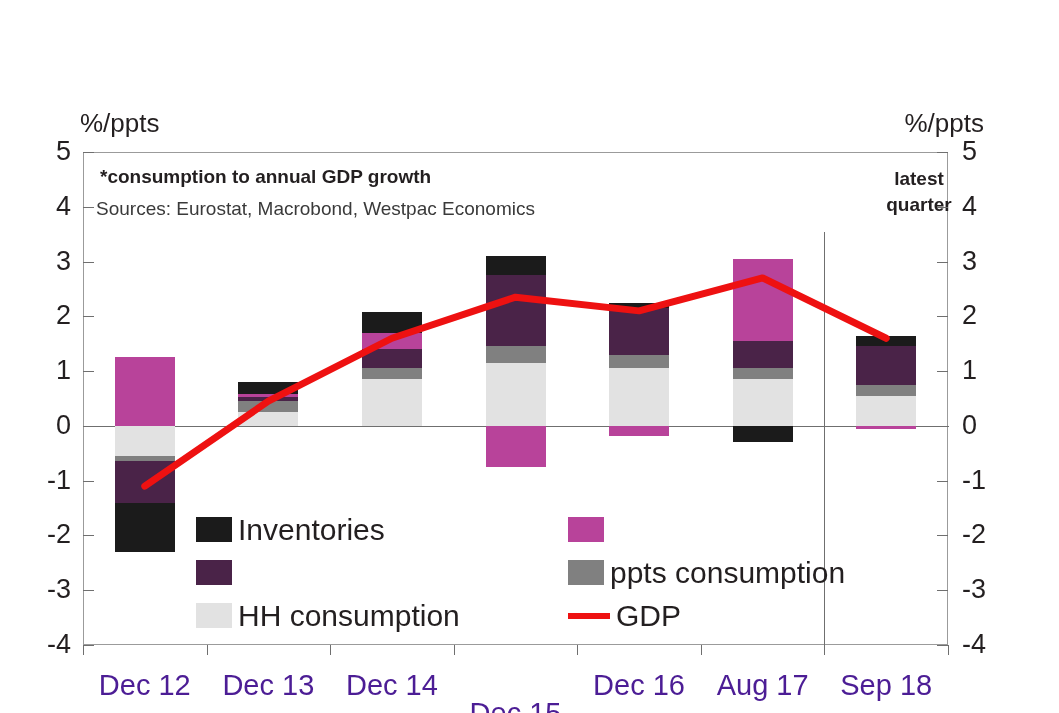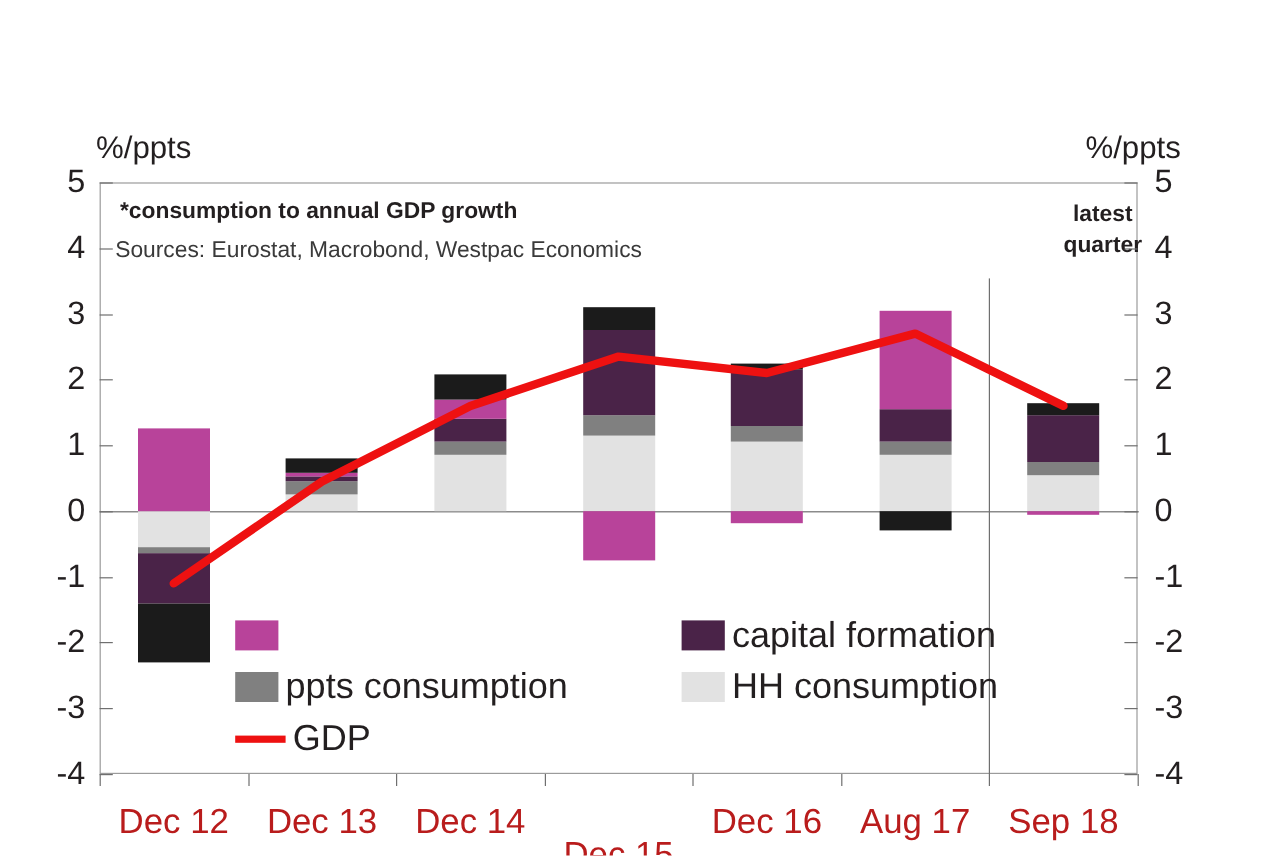--- a/index.html
+++ b/index.html
@@ -64,21 +64,21 @@
   .ticklabel.left{text-align:right;width:46px;}
   .ticklabel.right{text-align:left;width:46px;}
 
   .xtick{
     position:absolute;
     width:1px;height:10px;background:#6f6f6f;
   }
   .xlabel{
     position:absolute;
     font-size:29px;
-    color:#b91c1c;
+    color:#4c1d95;
     text-align:left;
     white-space:nowrap;
     transform:translateX(-50%);
   }
 
   .note-bold{
     position:absolute;
     left:100px;top:166px;
     font-size:19px;font-weight:bold;
     color:#231f20;
@@ -234,25 +234,28 @@
       <div class="bar-seg" style="left: 856.214px; top: 346.461px; width: 60px; height: 38.3444px; background: rgb(74, 35, 72);"></div>
       <div class="bar-seg" style="left: 856.214px; top: 425.889px; width: 60px; height: 2.73889px; background: rgb(184, 67, 154);"></div>
       <div class="bar-seg" style="left: 856.214px; top: 335.506px; width: 60px; height: 10.9556px; background: rgb(27, 27, 27);"></div>
     </div>
   <svg class="gdp-svg" id="gdp-layer" width="1059" height="713">
       <polyline points="144.78571428571428,486.1444444444444 268.3571428571429,401.23888888888894 391.92857142857144,338.2444444444444 515.5,297.16111111111115 639.0714285714286,310.85555555555555 762.6428571428571,277.9888888888889 886.2142857142857,338.2444444444444" fill="none" stroke="#ee1111" stroke-width="7" stroke-linejoin="round" stroke-linecap="round"></polyline>
     </svg>
 
   <div class="legend" id="legend">
       <div class="legend-item">
+        <span class="swatch" style="background: rgb(27, 27, 27);"></span>
+        <span class="legend-text">Inventories</span>
+      </div>
+      <div class="legend-item">
         <span class="swatch" style="background: rgb(184, 67, 154);"></span>
       </div>
       <div class="legend-item">
         <span class="swatch" style="background: rgb(74, 35, 72);"></span>
-        <span class="legend-text">capital formation</span>
       </div>
       <div class="legend-item">
         <span class="swatch" style="background: rgb(128, 128, 128);"></span>
         <span class="legend-text">ppts consumption</span>
       </div>
       <div class="legend-item">
         <span class="swatch" style="background: rgb(226, 226, 226);"></span>
         <span class="legend-text">HH consumption</span>
       </div>
       <div class="legend-item">

